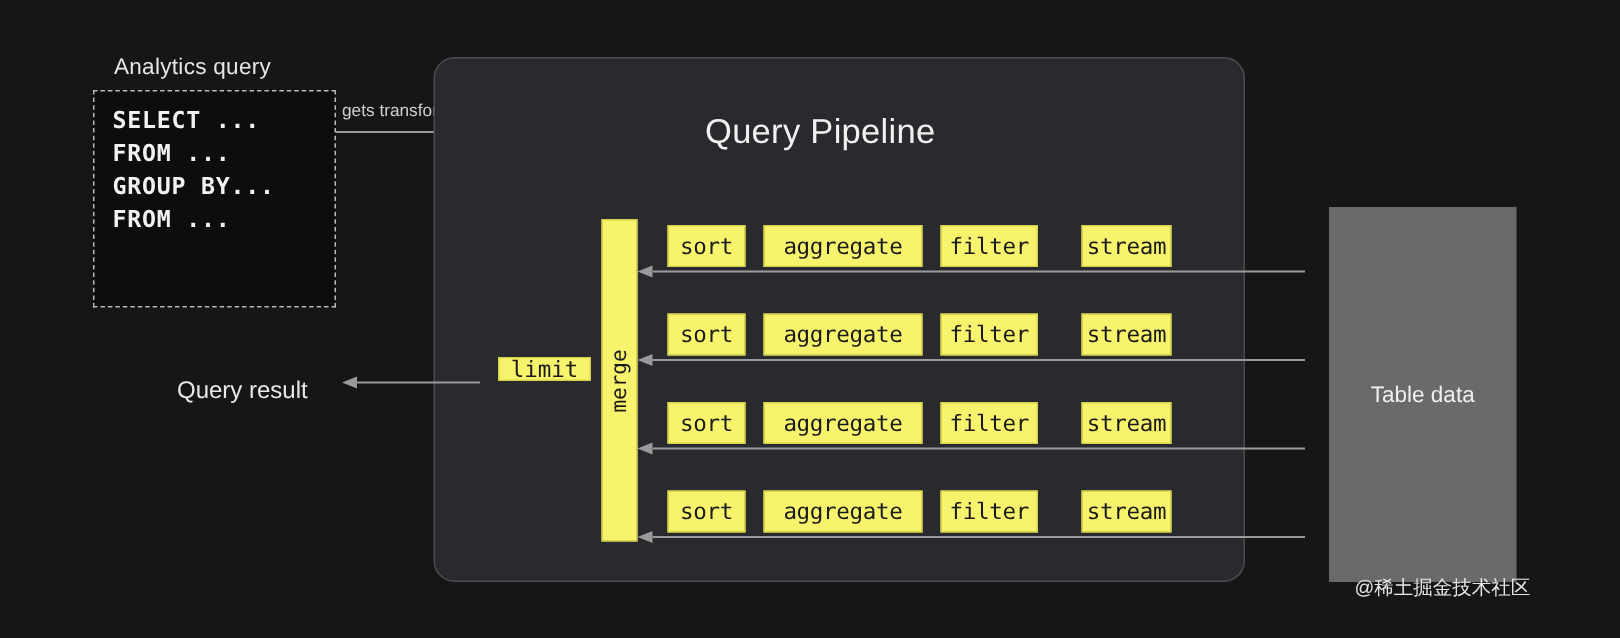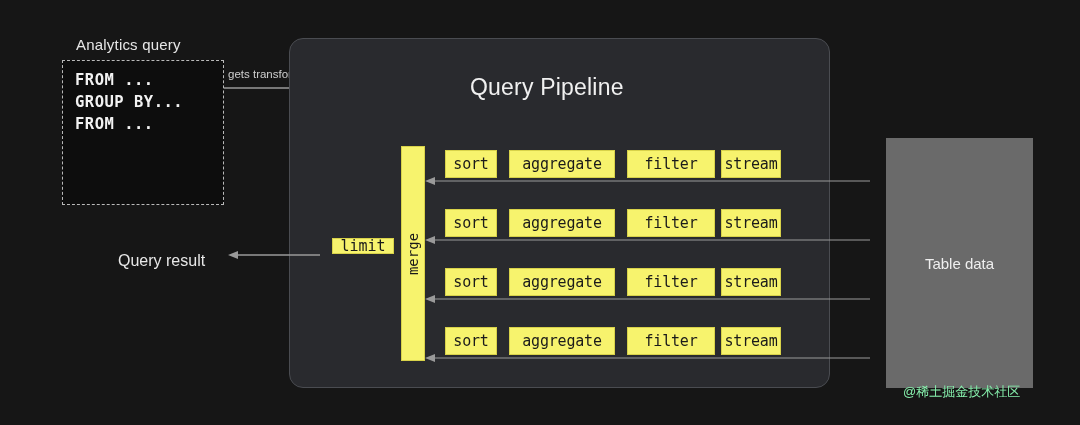--- a/index.html
+++ b/index.html
@@ -116,51 +116,52 @@
     display: flex; align-items: center; justify-content: center;
   }
   .op span {
     font-family: "DejaVu Sans Mono", monospace;
     font-size: 15px;
     color: #1a1a1a;
     letter-spacing: -.2px;
   }
   .op.sort      { left: 20px;  width: 52px; }
   .op.aggregate { left: 84px;  width: 106px; }
-  .op.filter    { left: 202px; width: 88px; }
+  .op.filter    { left: 202px; width: 65px; }
   .op.stream    { left: 296px; width: 60px; }
 
   .row-line {
     position: absolute;
     left: 0; top: 26px;
     width: 445px; height: 10px;
   }
 
   
   #table-data {
     left: 886px; top: 138px;
-    width: 147px; height: 250px;
+    width: 125px; height: 250px;
     background: #6a6a6a;
     display: flex; align-items: center; justify-content: center;
   }
   #table-data span { font-size: 15px; color: #efefef; }
 
   
   #watermark {
     left: 903px; top: 383px;
     font-size: 13px;
-    color: #86efac;
+    color: #e5e5e5;
   }
 </style>
 </head>
 <body>
 
 <div class="stage" id="analytics-label">Analytics query</div>
 
 <div class="stage" id="sql-box">
+  <div class="line">SELECT ...</div>
   <div class="line">FROM ...</div>
   <div class="line">GROUP BY...</div>
   <div class="line">FROM ...</div>
 </div>
 
 <div class="stage" id="transform-label">gets transformed into</div>
 <svg class="stage" id="transform-arrow">
   <line x1="0" y1="6" x2="222" y2="6" stroke="#9a9a9a" stroke-width="1.3"></line>
   <polygon points="222,2 232,6 222,10" fill="#9a9a9a"></polygon>
 </svg>

